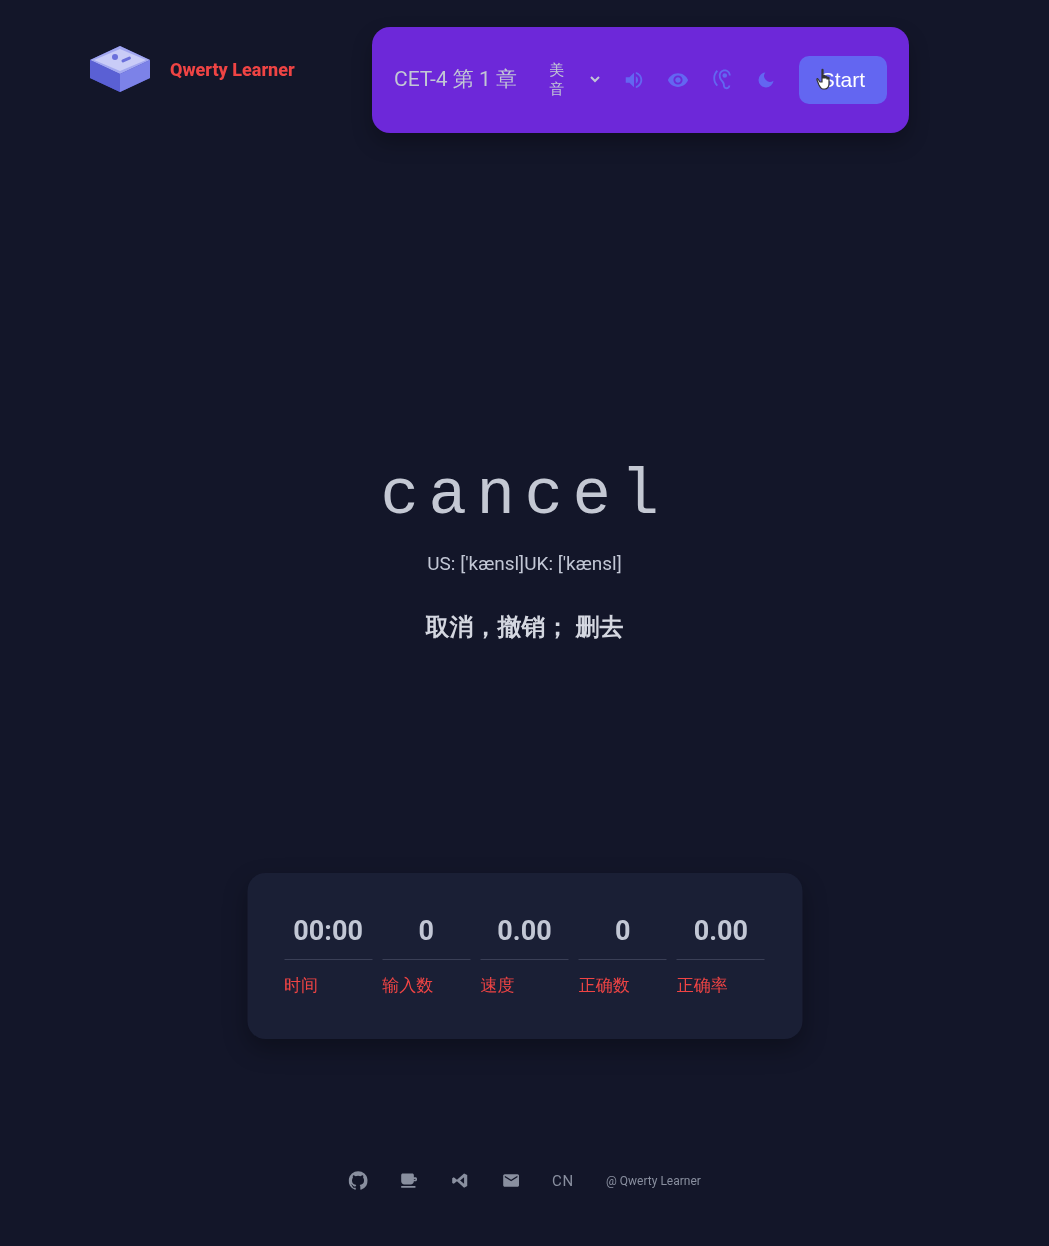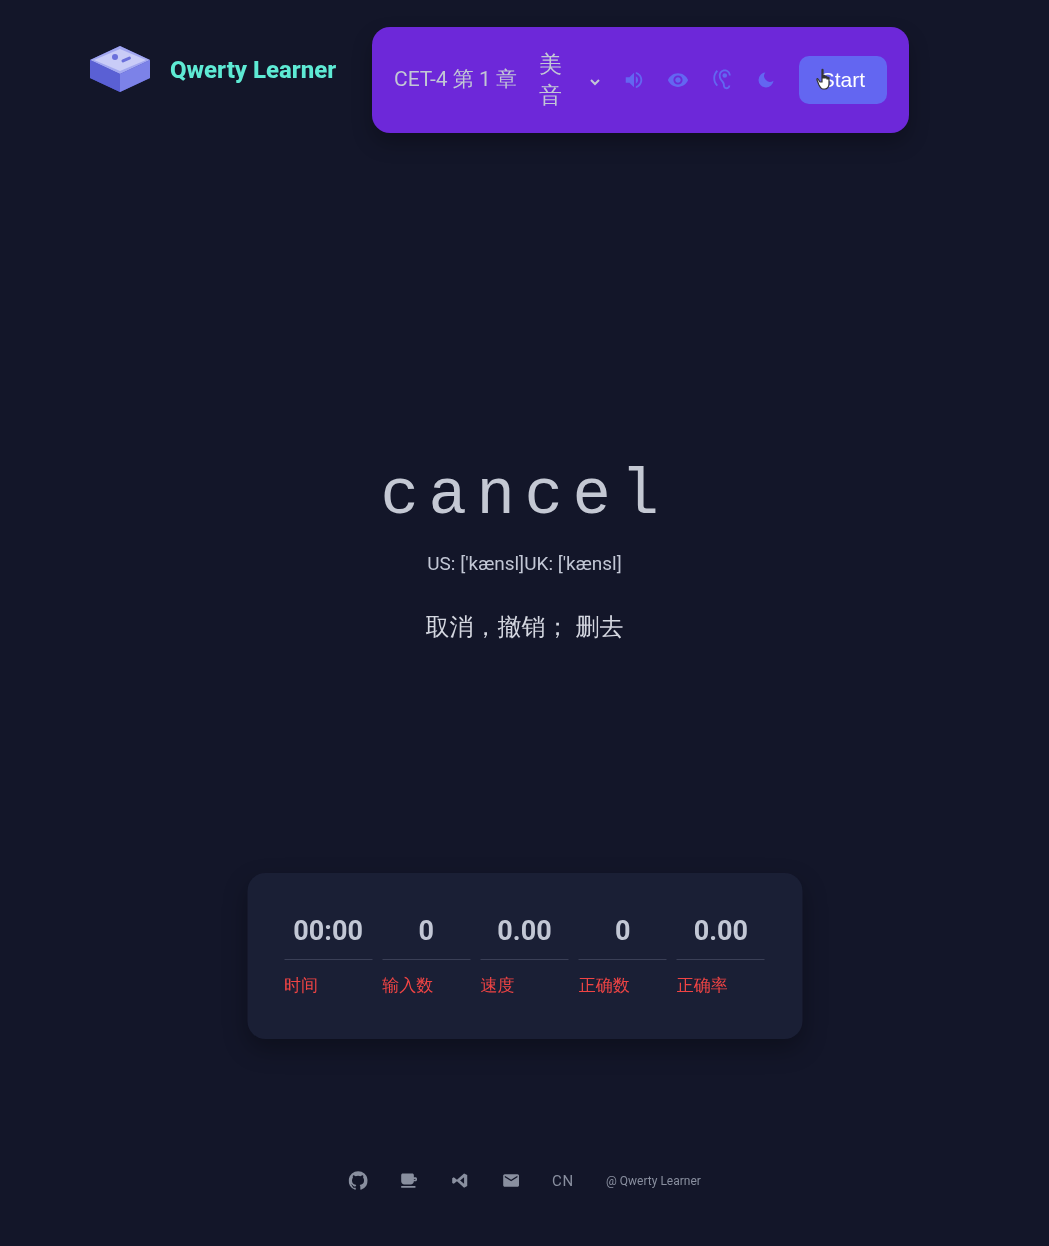--- a/index.html
+++ b/index.html
@@ -27,23 +27,23 @@
       align-items: center;
       gap: 14px;
     }
 
     .logo-icon {
       width: 72px;
       height: 60px;
     }
 
     .logo-text {
-      color: #5eead4;
+      color: #ef4444;
       font-weight: 800;
-      font-size: 24px;
+      font-size: 18px;
       line-height: 1.25;
     }
 
     
     .top-bar {
       position: absolute;
       top: 27px;
       left: 372px;
       width: 537px;
       height: 106px;
@@ -62,21 +62,21 @@
       font-weight: 400;
       width: 140px;
       line-height: 1.5;
     }
 
     .pronunciation-select {
       display: flex;
       align-items: center;
       gap: 12px;
       color: #c2c7d5;
-      font-size: 23px;
+      font-size: 15px;
       cursor: pointer;
     }
 
     .chevron-down {
       width: 12px;
       height: 12px;
     }
 
     .icon-group {
       display: flex;
@@ -140,20 +140,21 @@
       display: flex;
       justify-content: center;
       font-size: 19px;
       color: #c2c7d5;
       margin-bottom: 36px;
     }
 
     .translation {
       font-size: 24px;
       color: #d4d7e0;
+      font-weight: bold;
     }
 
     
     .stats-bar {
       position: absolute;
       top: 873px;
       left: 50%;
       transform: translateX(-50%);
       width: 555px;
       height: 166px;

